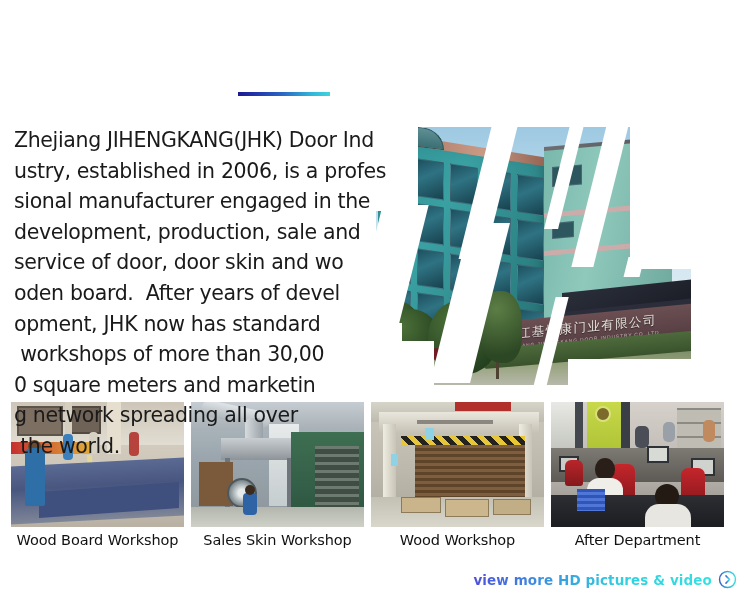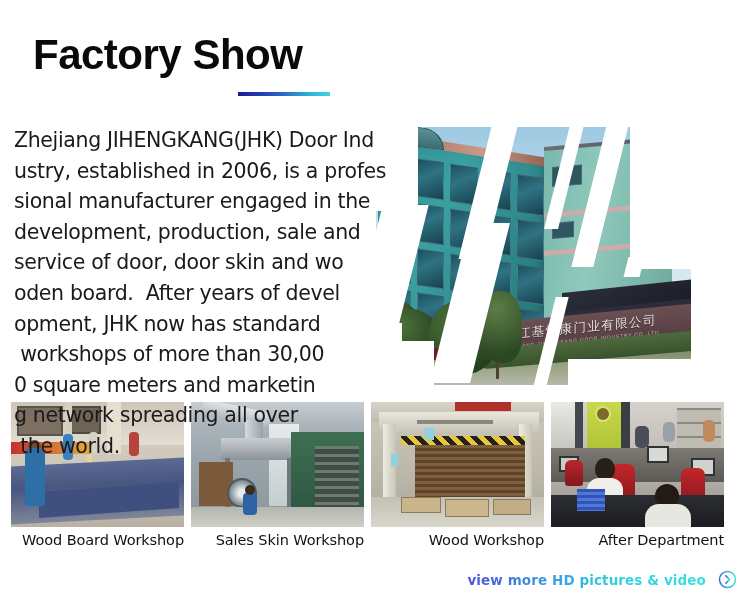--- a/index.html
+++ b/index.html
@@ -318,21 +318,21 @@
     position: absolute;
     left: 11px;
     top: 532px;
     width: 728px;
     display: flex;
     gap: 7px;
     z-index: 4;
   }
   .caption {
     width: 173px;
-    text-align: right;
+    text-align: center;
     font-size: 14.5px;
     color: #111111;
     font-family: "DejaVu Sans", sans-serif;
     letter-spacing: -0.1px;
     white-space: nowrap;
   }
 
   
   .t1bg { position:absolute; inset:0; background: linear-gradient(to bottom, #d8d2c6 0%, #cfc8ba 48%, #b9b2a4 100%); }
   .t1wall { position:absolute; left:0; top:0; right:0; height:34%; background: linear-gradient(to bottom,#cdc6b8,#e2ddd2); }
@@ -409,21 +409,21 @@
   .t4p2 { position:absolute; left:112px; top:20px; width:12px; height:20px; background:#9aa0a8; border-radius:5px; }
   .t4p3 { position:absolute; left:152px; top:18px; width:12px; height:22px; background:#c18a5e; border-radius:5px; }
 
   
   .footer-link {
     position: absolute;
     right: 13px;
     top: 570px;
     display: flex;
     align-items: center;
-    gap: 12px;
+    gap: 6px;
     z-index: 5;
     cursor: pointer;
   }
   .footer-text {
     font-size: 13.5px;
     font-weight: bold;
     letter-spacing: .1px;
     background: linear-gradient(to right, #4f4fd9 0%, #3a8fe0 28%, #2fd0e0 62%, #35e0e0 100%);
     -webkit-background-clip: text;
     background-clip: text;
@@ -431,21 +431,20 @@
     white-space: nowrap;
     font-family: "DejaVu Sans", sans-serif;
   }
   .arrow-circle { display:block; }
 </style>
 </head>
 <body>
 
 <div class="page">
 
-  <div class="title">Factory Show</div>
   <div class="title-underline"></div>
 
   <div class="intro">Zhejiang JIHENGKANG(JHK) Door Ind
 ustry, established in 2006, is a profes
 sional manufacturer engaged in the
 development, production, sale and
 service of door, door skin and wo
 oden board.  After years of devel
 opment, JHK now has standard
  workshops of more than 30,00

